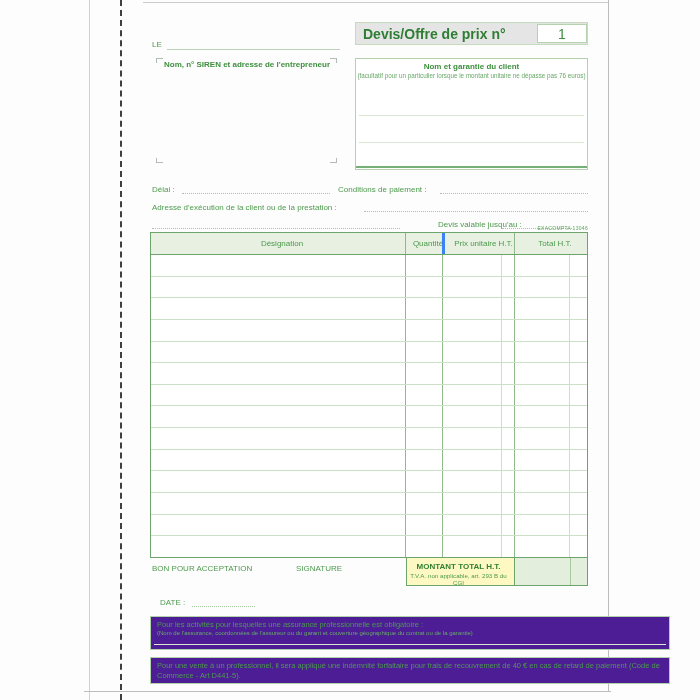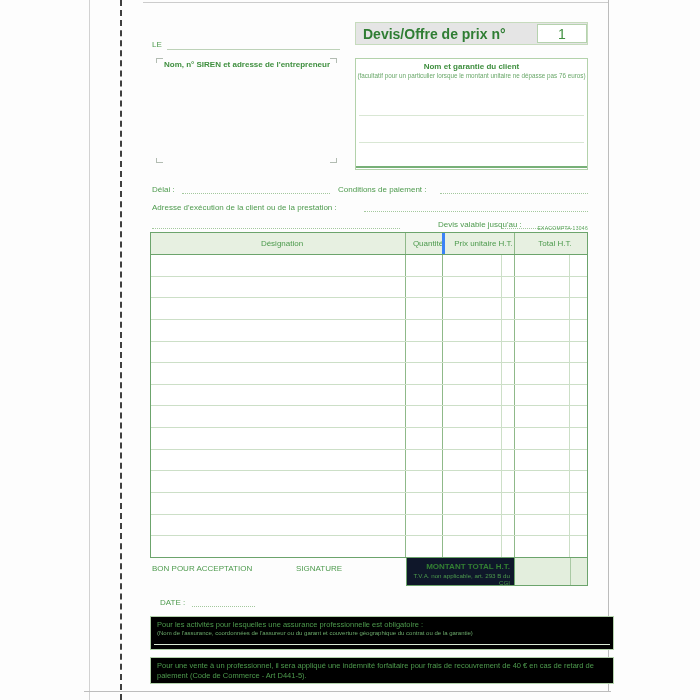--- a/index.html
+++ b/index.html
@@ -59,29 +59,29 @@
   .trow { flex:1; display:flex; border-bottom:1px solid #ccdfc7; }
   .trow:last-child { border-bottom:none; }
   .tcell { height:100%; }
   .c-des { flex:1; } .c-qty { width:37px; border-left:1px solid #8fb989; }
   .c-pu  { width:59px; border-left:1px solid #8fb989; } .c-pu-c { width:13px; border-left:1px solid #ccdfc7; }
   .c-tot { width:55px; border-left:1px solid #8fb989; } .c-tot-c{ width:18px; border-left:1px solid #ccdfc7; }
 
   
   .montant-box { position:absolute; left:406px; top:558px; width:109px; height:28px;
                  border-left:1.5px solid #6ca46c; border-bottom:1.5px solid #6ca46c; border-right:1.5px solid #6ca46c;
-                 text-align:right; padding:4px 4px 0 0; background:#0f172a; }
+                 text-align:center; padding:4px 4px 0 0; background:#fef9c3; }
   .montant-main { font-size:8px; font-weight:bold; color:#338033; }
   .montant-sub { font-size:6.2px; color:#4d9a4d; margin-top:1px; }
   .total-cell { position:absolute; left:515px; top:558px; width:73px; height:28px; background:#e3eedd;
                 border-right:1.5px solid #6ca46c; border-bottom:1.5px solid #6ca46c; }
   .total-divider { position:absolute; left:55px; top:0; bottom:0; width:1px; background:#a9c9a3; }
 
   
-  .note-box { position:absolute; left:150px; width:464px; border:1px solid #b3d2ab; background:#000000; padding:3px 6px; }
+  .note-box { position:absolute; left:150px; width:520px; border:1px solid #b3d2ab; background:#4c1d95; padding:3px 6px; }
   .assurance-box { top:616px; height:34px; }
   .assurance-l1 { font-size:7.5px; color:#4d9a4d; }
   .assurance-l2 { font-size:6px; color:#6aa86a; margin-top:1px; }
   .assurance-wline { bottom:4px; }
   .penalty-box { top:657px; height:27px; }
   .penalty-text { font-size:7.5px; color:#4d9a4d; line-height:1.35; }
 </style>
 </head>
 <body>
 

